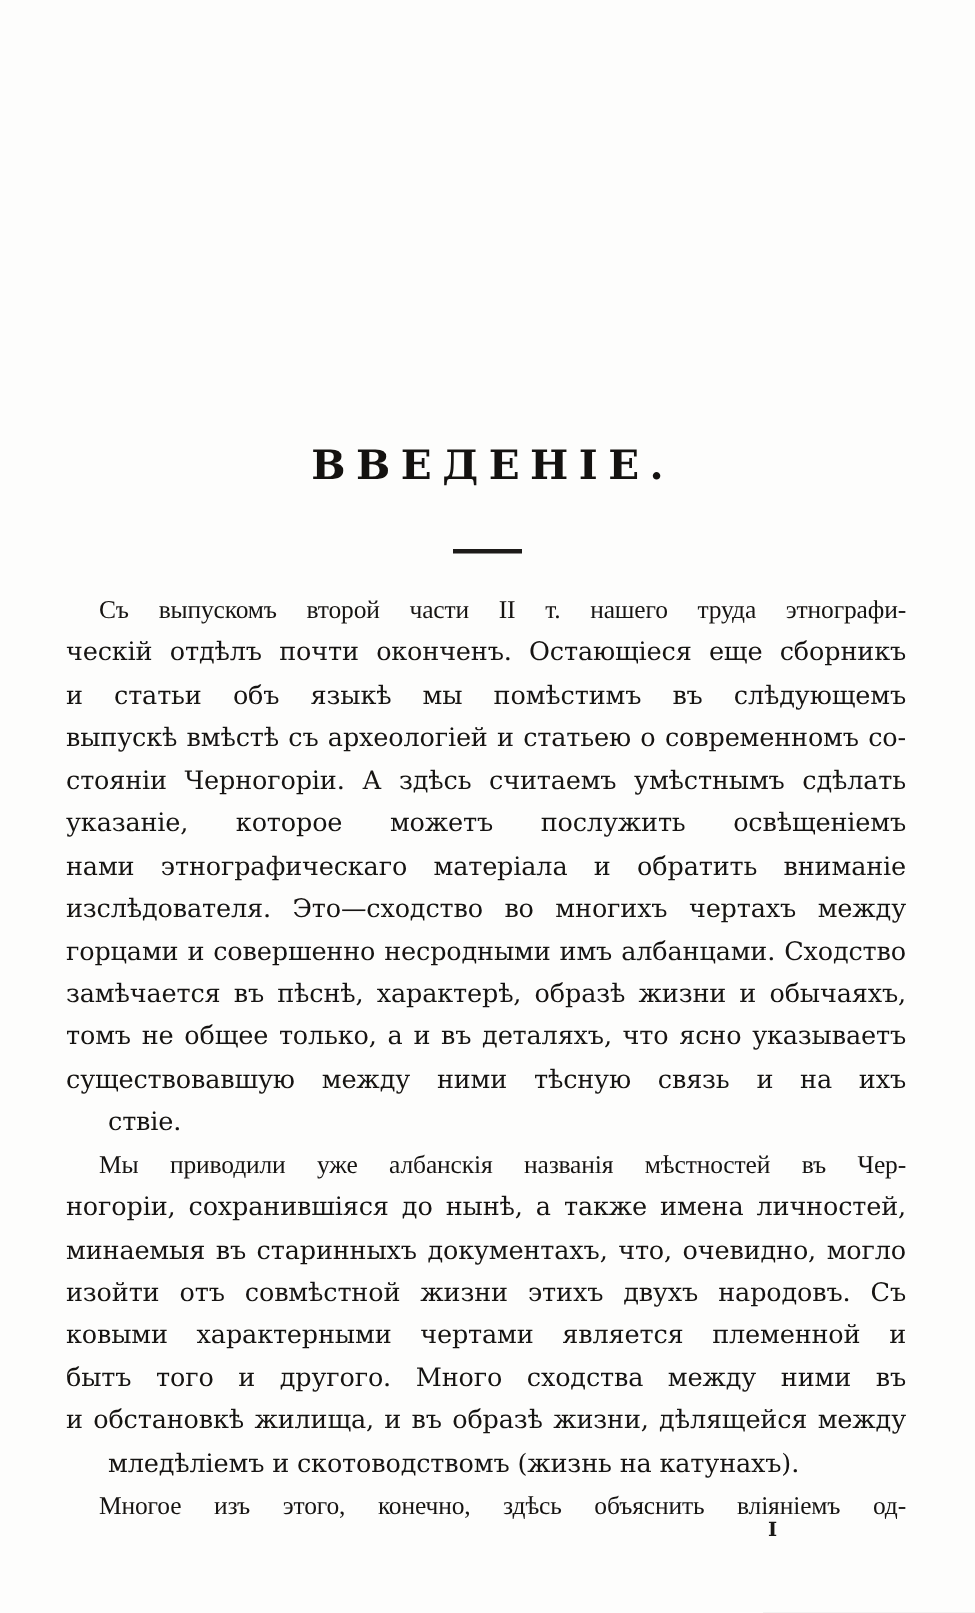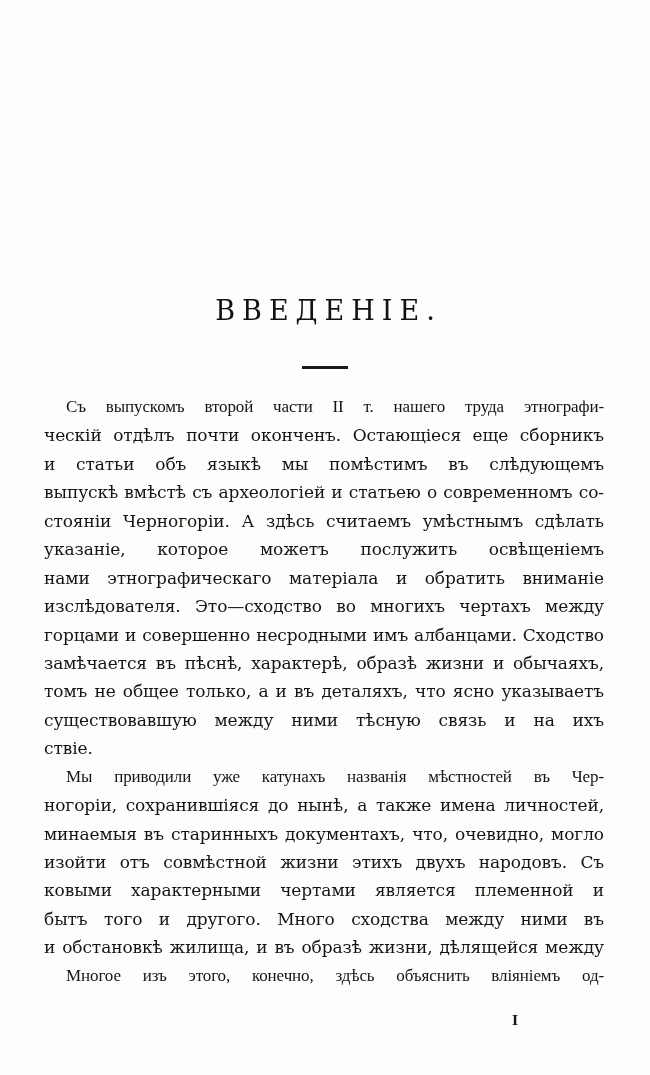--- a/index.html
+++ b/index.html
@@ -18,21 +18,21 @@
     overflow: hidden;
   }
   .title {
     position: absolute;
     top: 295px;
     left: 0;
     width: 650px;
     margin: 0;
     text-align: center;
     font-size: 27px;
-    font-weight: 400;
+    font-weight: 700;
     letter-spacing: 7px;
     text-indent: 7px; 
     color: #141210;
   }
   .title-rule {
     position: absolute;
     top: 366px;
     left: 302px;
     width: 46px;
     height: 3px;
@@ -52,20 +52,21 @@
     overflow: hidden;
     text-align: justify;
     text-align-last: justify;
   }
   .text-line.indent {
     text-indent: 22px;
     font-family: Liberation Serif, serif;
   }
   .text-line.flush {
     text-align-last: left;
+    margin-left: 28px;
   }
   .signature {
     position: absolute;
     top: 1013px;
     left: 512px;
     font-size: 13px;
     font-weight: 700;
     color: #1a1816;
   }
 </style>
@@ -84,24 +85,25 @@
       <div class="text-line">выпускѣ вмѣстѣ съ археологіей и статьею о современномъ со-</div>
       <div class="text-line">стояніи Черногоріи. А здѣсь считаемъ умѣстнымъ сдѣлать одно</div>
       <div class="text-line">указаніе, которое можетъ послужить освѣщеніемъ предлагаемаго</div>
       <div class="text-line">нами этнографическаго матеріала и обратить вниманіе будущаго</div>
       <div class="text-line">изслѣдователя. Это—сходство во многихъ чертахъ между черно-</div>
       <div class="text-line">горцами и совершенно несродными имъ албанцами. Сходство это</div>
       <div class="text-line">замѣчается въ пѣснѣ, характерѣ, образѣ жизни и обычаяхъ, при</div>
       <div class="text-line">томъ не общее только, а и въ деталяхъ, что ясно указываетъ на</div>
       <div class="text-line">существовавшую между ними тѣсную связь и на ихъ взаимодѣй-</div>
       <div class="text-line flush">ствіе.</div>
-      <div class="text-line indent">Мы приводили уже катунахъ названія мѣстностей въ Чер-</div>
+      <div class="text-line indent">Мы приводили уже албанскія названія мѣстностей въ Чер-</div>
       <div class="text-line">ногоріи, сохранившіяся до нынѣ, а также имена личностей, упо-</div>
       <div class="text-line">минаемыя въ старинныхъ документахъ, что, очевидно, могло про-</div>
       <div class="text-line">изойти отъ совмѣстной жизни этихъ двухъ народовъ. Съ одина-</div>
       <div class="text-line">ковыми характерными чертами является племенной и родовой</div>
       <div class="text-line">бытъ того и другого. Много сходства между ними въ устройствѣ</div>
       <div class="text-line">и обстановкѣ жилища, и въ образѣ жизни, дѣлящейся между зе-</div>
+      <div class="text-line flush">мледѣліемъ и скотоводствомъ (жизнь на катунахъ).</div>
       <div class="text-line indent">Многое изъ этого, конечно, здѣсь объяснить вліяніемъ од-</div>
     </div>
 
   <div class="signature">I</div>
 </div>
 
 </body></html>

